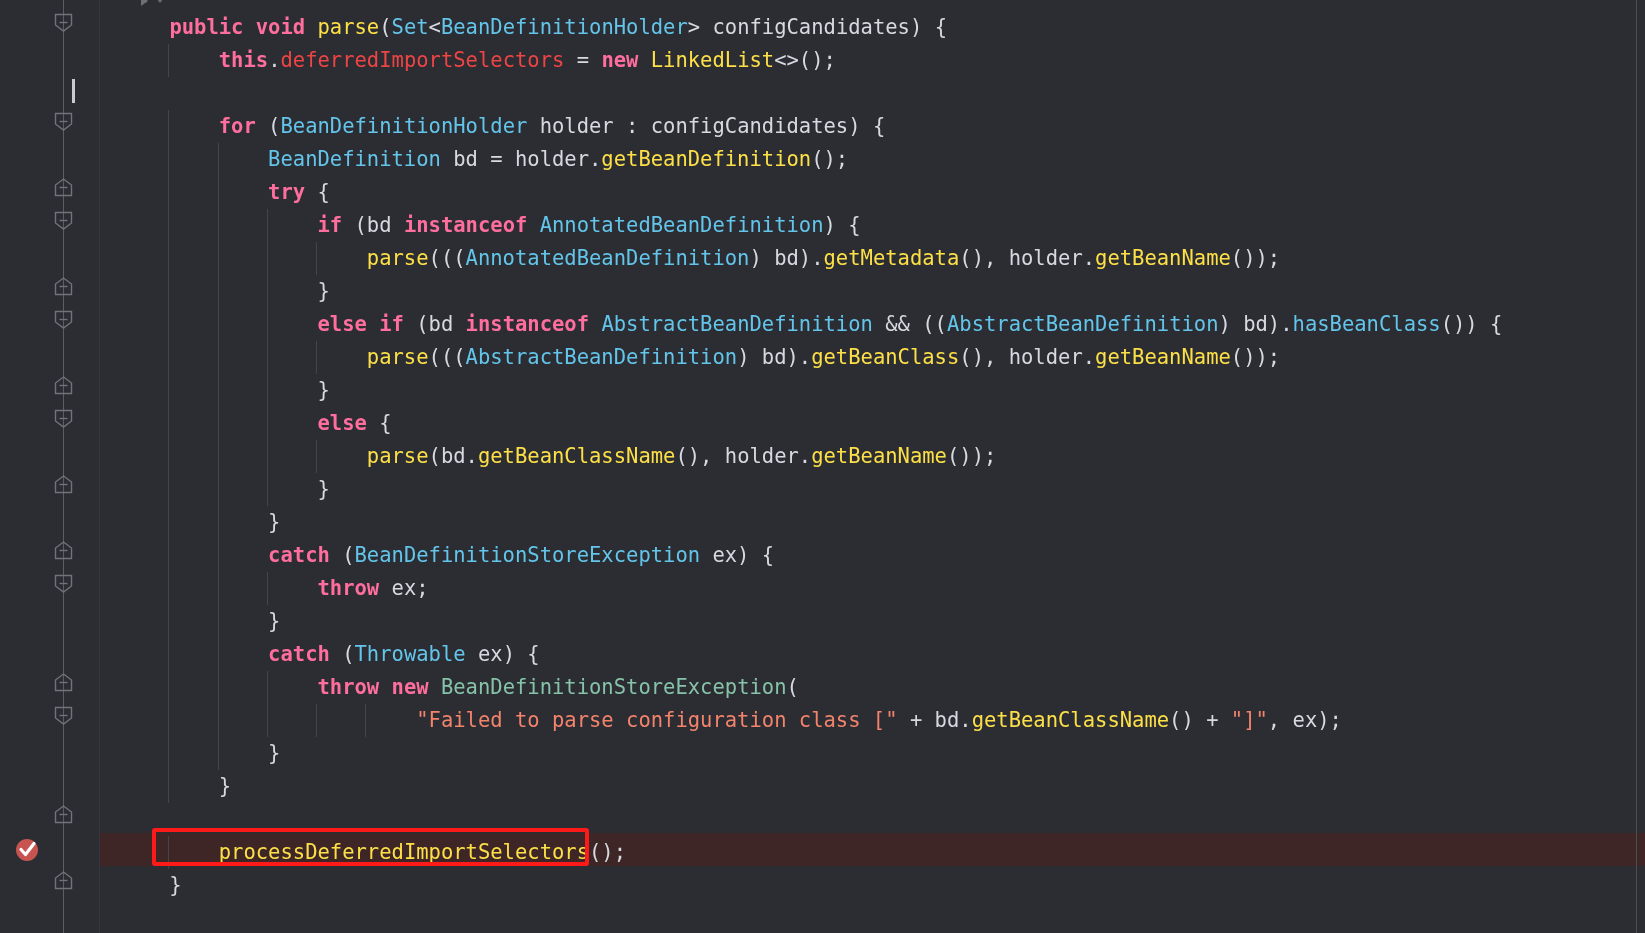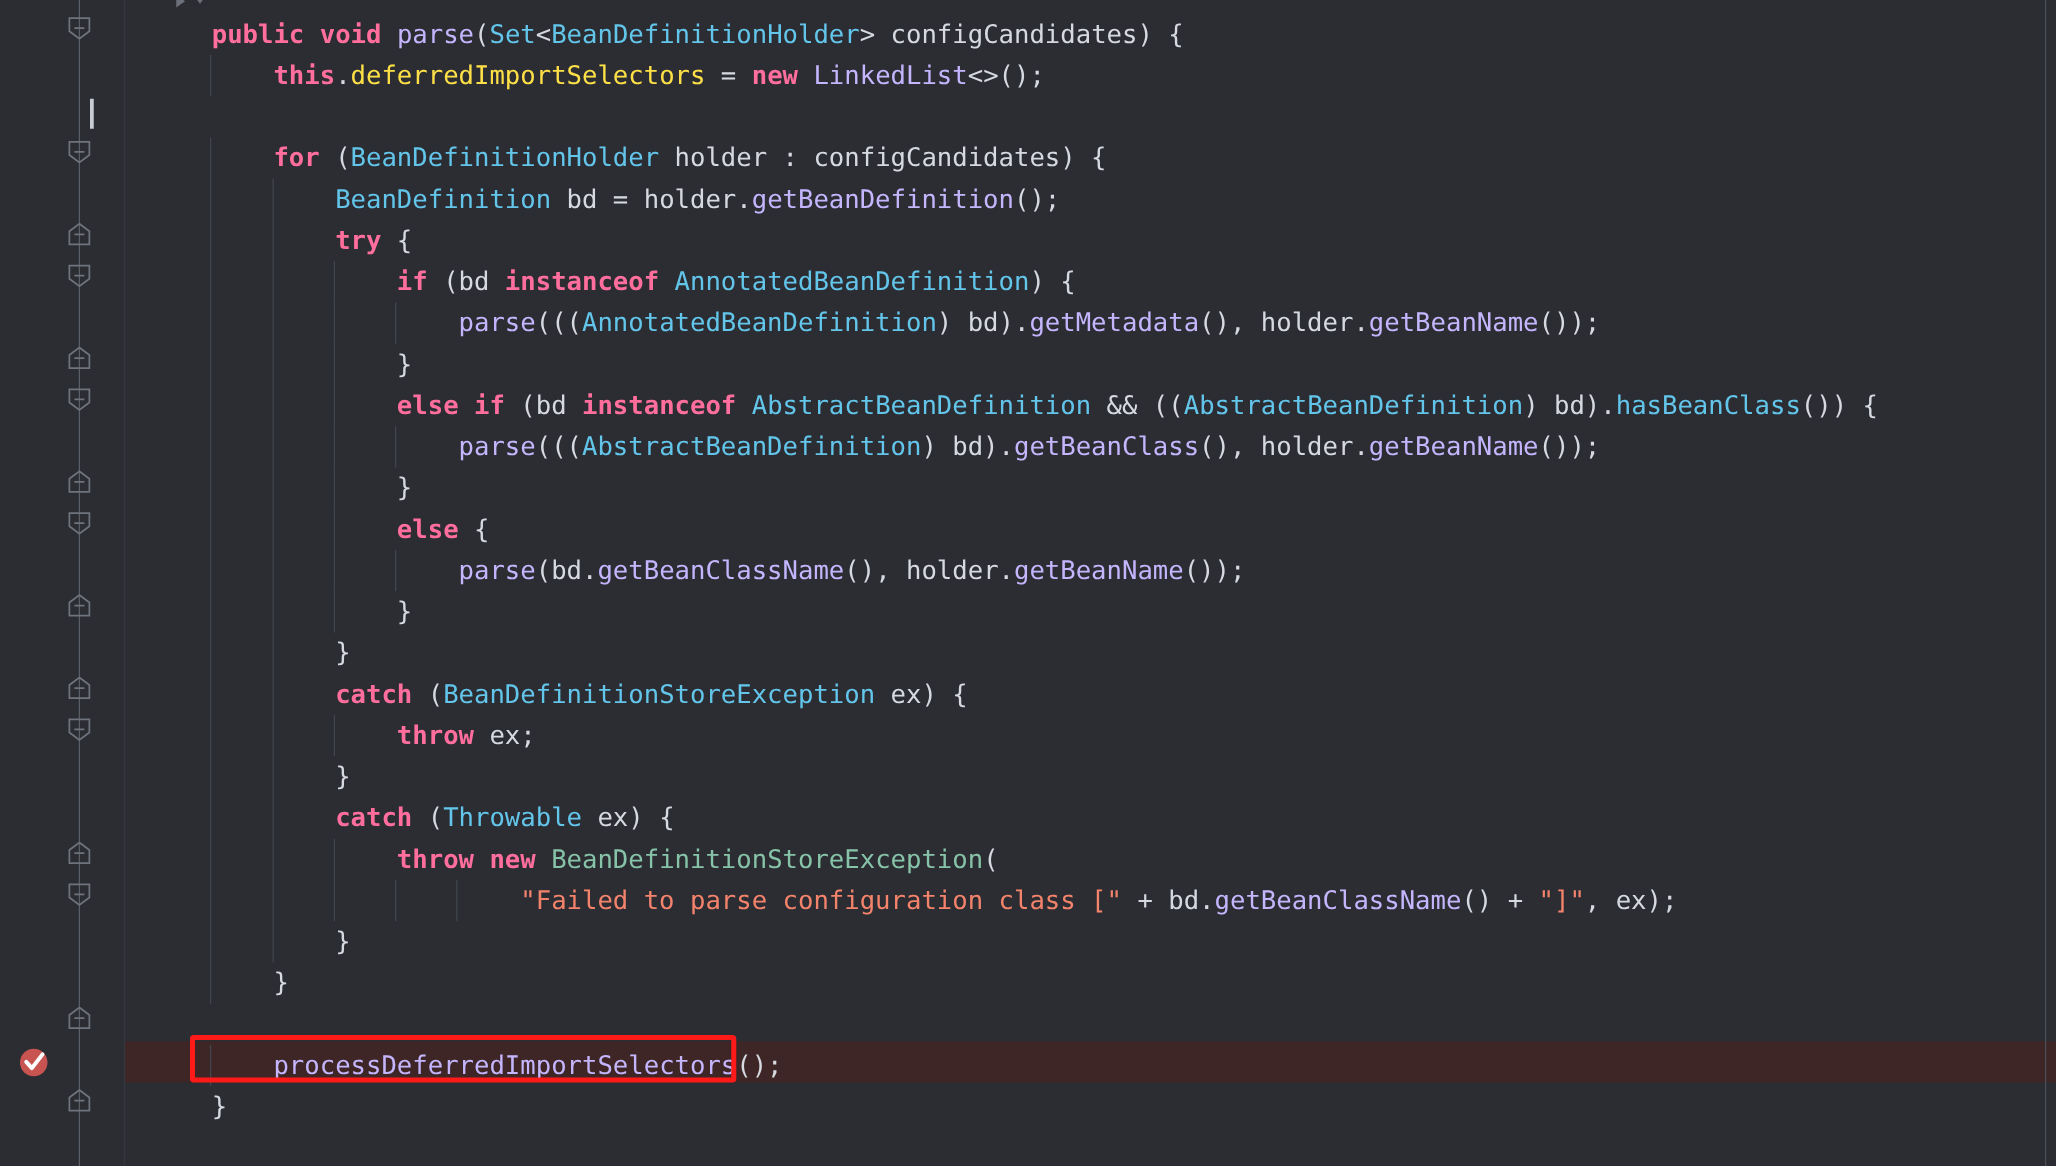--- a/index.html
+++ b/index.html
@@ -76,22 +76,22 @@
     position:absolute;border:4px solid #ff1a1a;border-radius:3px;
     box-sizing:border-box;pointer-events:none;
   }
 
   
   .topicon{position:absolute;}
 
   
   .kw   {color:#ff6e9c;font-weight:bold;}   
   .cls  {color:#63c5ea;}                    
-  .mth  {color:#c4b5fd;}                    
-  .fld  {color:#fde047;}                    
+  .mth  {color:#fde047;}                    
+  .fld  {color:#ef4444;}                    
   .pln  {color:#d6dae0;}                    
   .str  {color:#f4836c;}                    
   .ctor {color:#87c3a8;}                    
 </style>
 </head>
 <body>
 
 <div id="editor">
 
   <div id="rowbgs">

